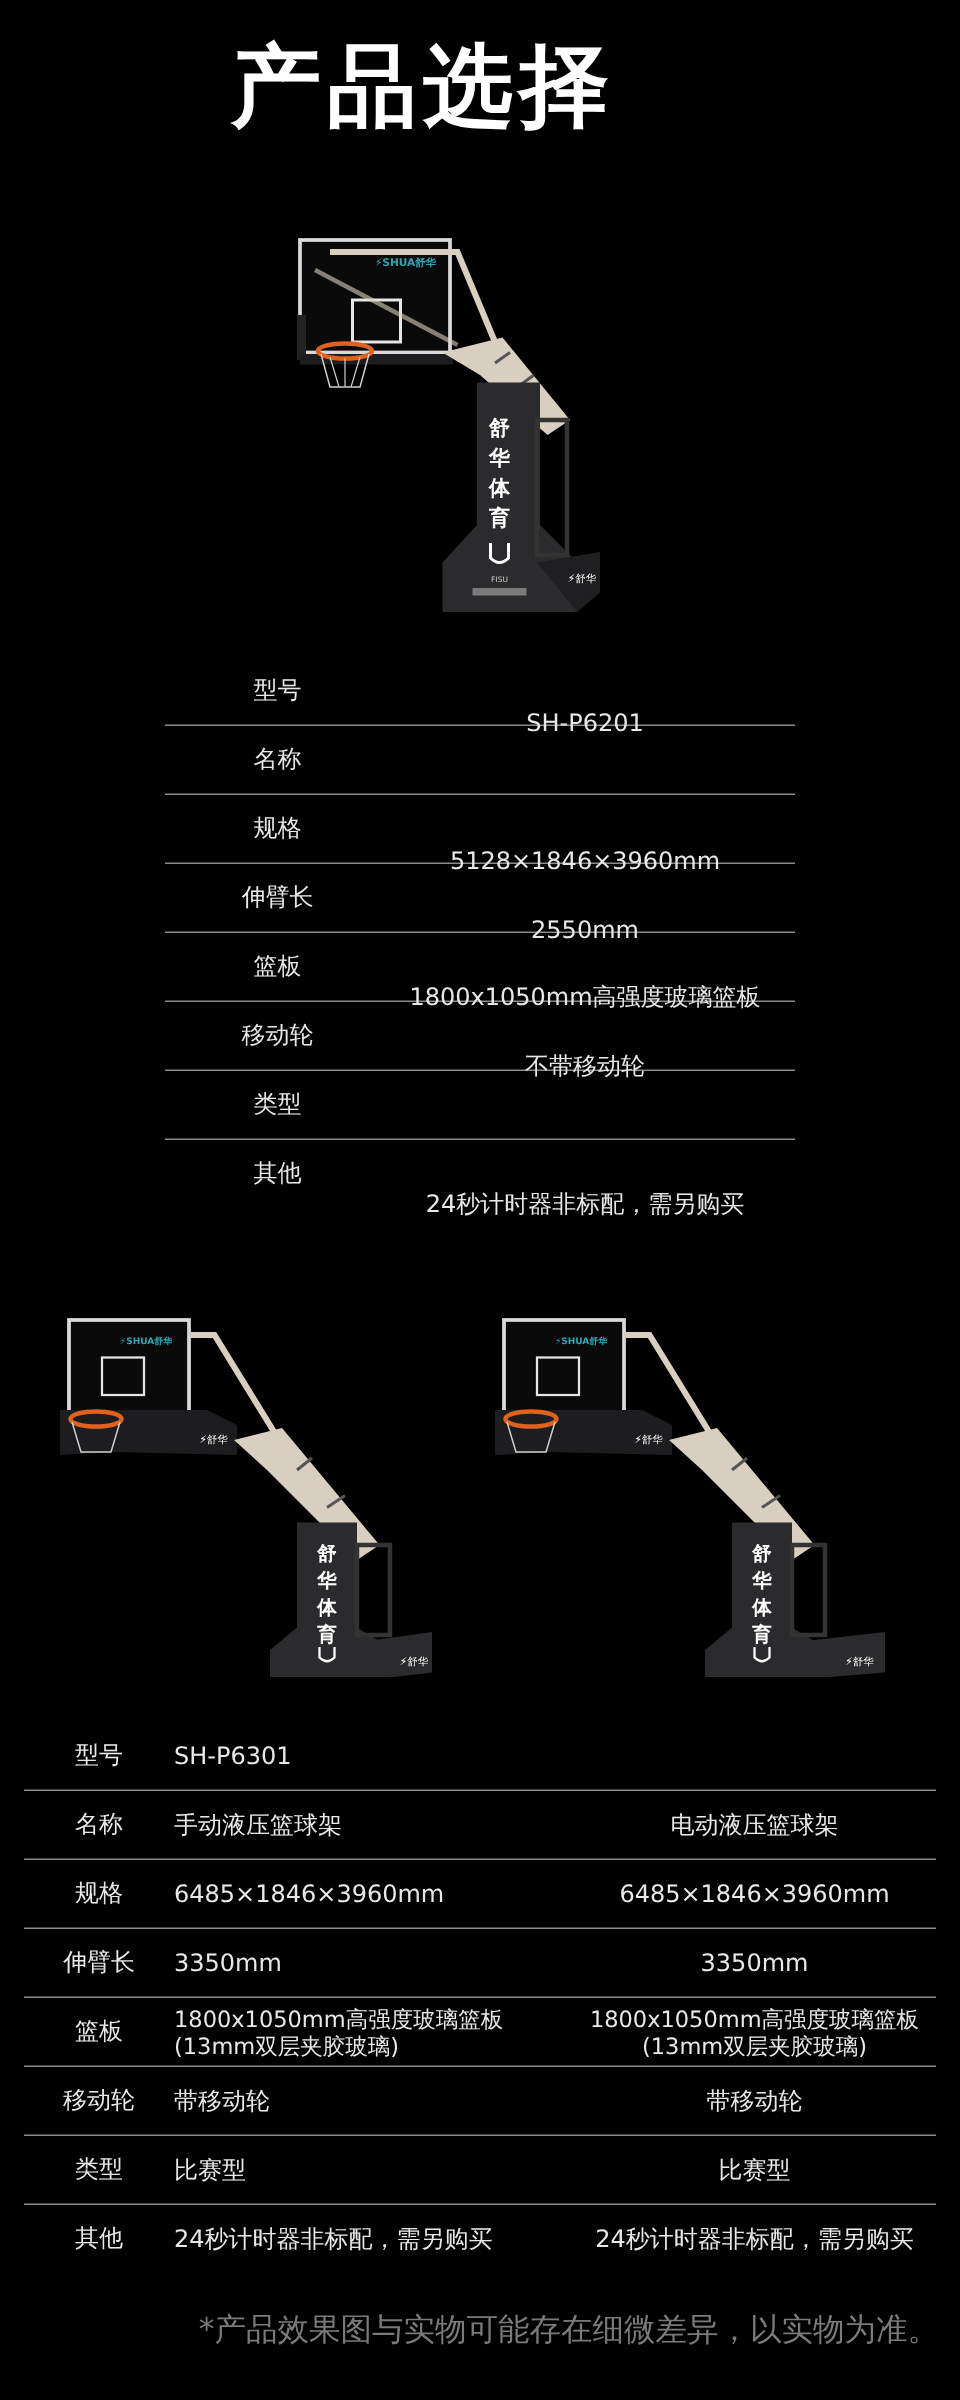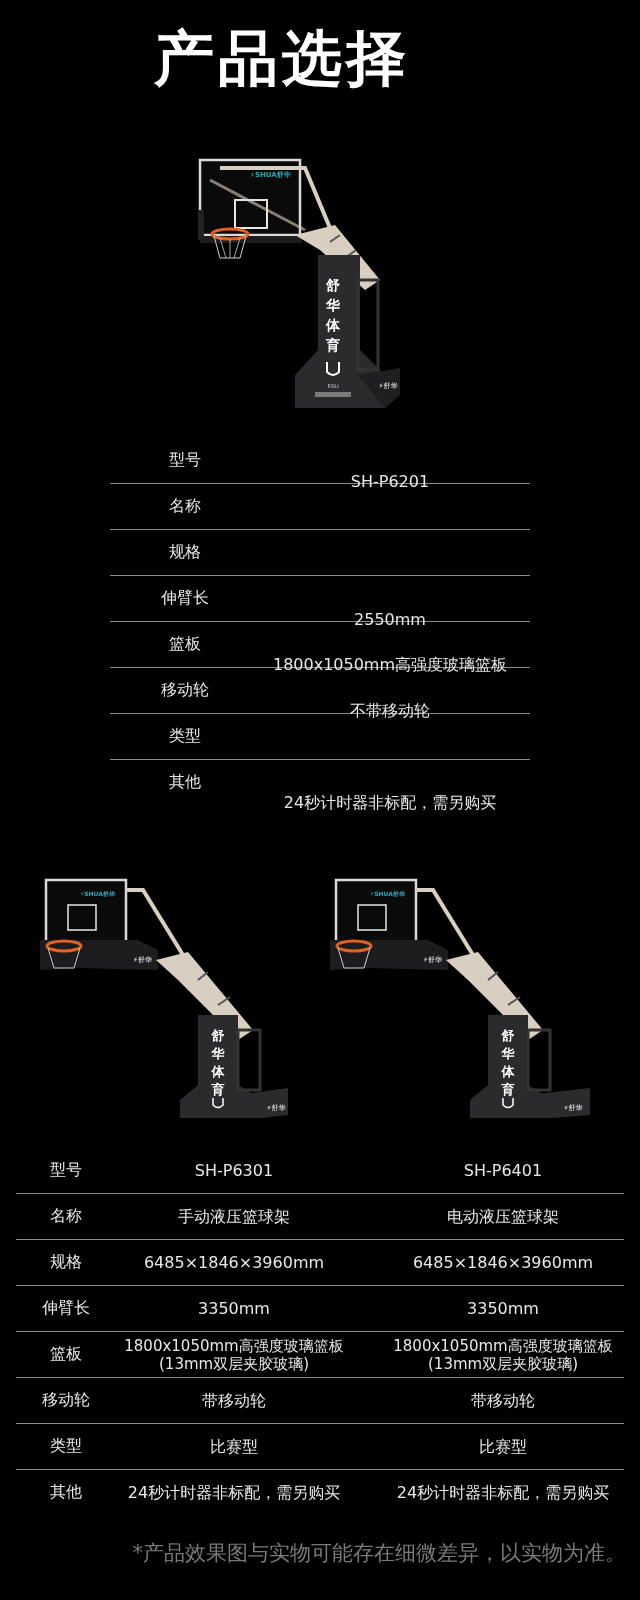--- a/index.html
+++ b/index.html
@@ -24,21 +24,21 @@
     .t1row .lab { width:150px; text-align:center; flex:none; padding-left:0; }
     .t1row .val { flex:1; text-align:center; padding-right:10px;margin-top:41px; }
 
     .table2 { position:absolute; left:16px; width:608px; top:1148px; }
     .t2row {
       display:flex; align-items:center; height:45px;
       border-bottom:1px solid #8a8a8a; font-size:16px; color:#e8e8e8;
     }
     .t2row:last-child { border-bottom:none; }
     .t2row .lab { width:100px; flex:none; text-align:center; padding-left:0; }
-    .t2row .v1 { width:236px; flex:none; text-align:center; line-height:18px; }
+    .t2row .v1 { width:236px; flex:none; text-align:left; line-height:18px; }
     .t2row .v2 { flex:1; text-align:center; line-height:18px; padding-left:30px; }
     .note {
       position:absolute; right:14px; top:1539px; font-size:21px; color:#7a7a7a;
     }
   </style>
 </head>
 <body>
 
 <div class="title">产品选择</div>
 
@@ -79,20 +79,21 @@
 <div class="table1">
   <div class="t1row">
       <span class="lab">型号</span>
       <span class="val">SH-P6201</span>
     </div>
   <div class="t1row">
       <span class="lab">名称</span>
     </div>
   <div class="t1row">
       <span class="lab">规格</span>
+      <span class="val">5128×1846×3960mm</span>
     </div>
   <div class="t1row">
       <span class="lab">伸臂长</span>
       <span class="val">2550mm</span>
     </div>
   <div class="t1row">
       <span class="lab">篮板</span>
       <span class="val">1800x1050mm高强度玻璃篮板</span>
     </div>
   <div class="t1row">
@@ -155,21 +156,20 @@
     <text x="180" y="234" font-size="13" fill="#fff" font-weight="bold" text-anchor="middle" font-family="DejaVu Sans,sans-serif">育</text>
     <path d="M175 238 L175 245 Q180 250 185 245 L185 238" fill="none" stroke="#fff" stroke-width="1.5"></path>
     <text x="245" y="250" font-size="7" fill="#fff" text-anchor="middle" font-family="DejaVu Sans,sans-serif">⚡舒华</text>
   </svg>
 </div>
 
 <div class="table2">
   <div class="t2row">
       <span class="lab">型号</span>
       <span class="v1">SH-P6301</span>
-      <span class="v2">SH-P6401</span>
     </div>
   <div class="t2row">
       <span class="lab">名称</span>
       <span class="v1">手动液压篮球架</span>
       <span class="v2">电动液压篮球架</span>
     </div>
   <div class="t2row">
       <span class="lab">规格</span>
       <span class="v1">6485×1846×3960mm</span>
       <span class="v2">6485×1846×3960mm</span>

